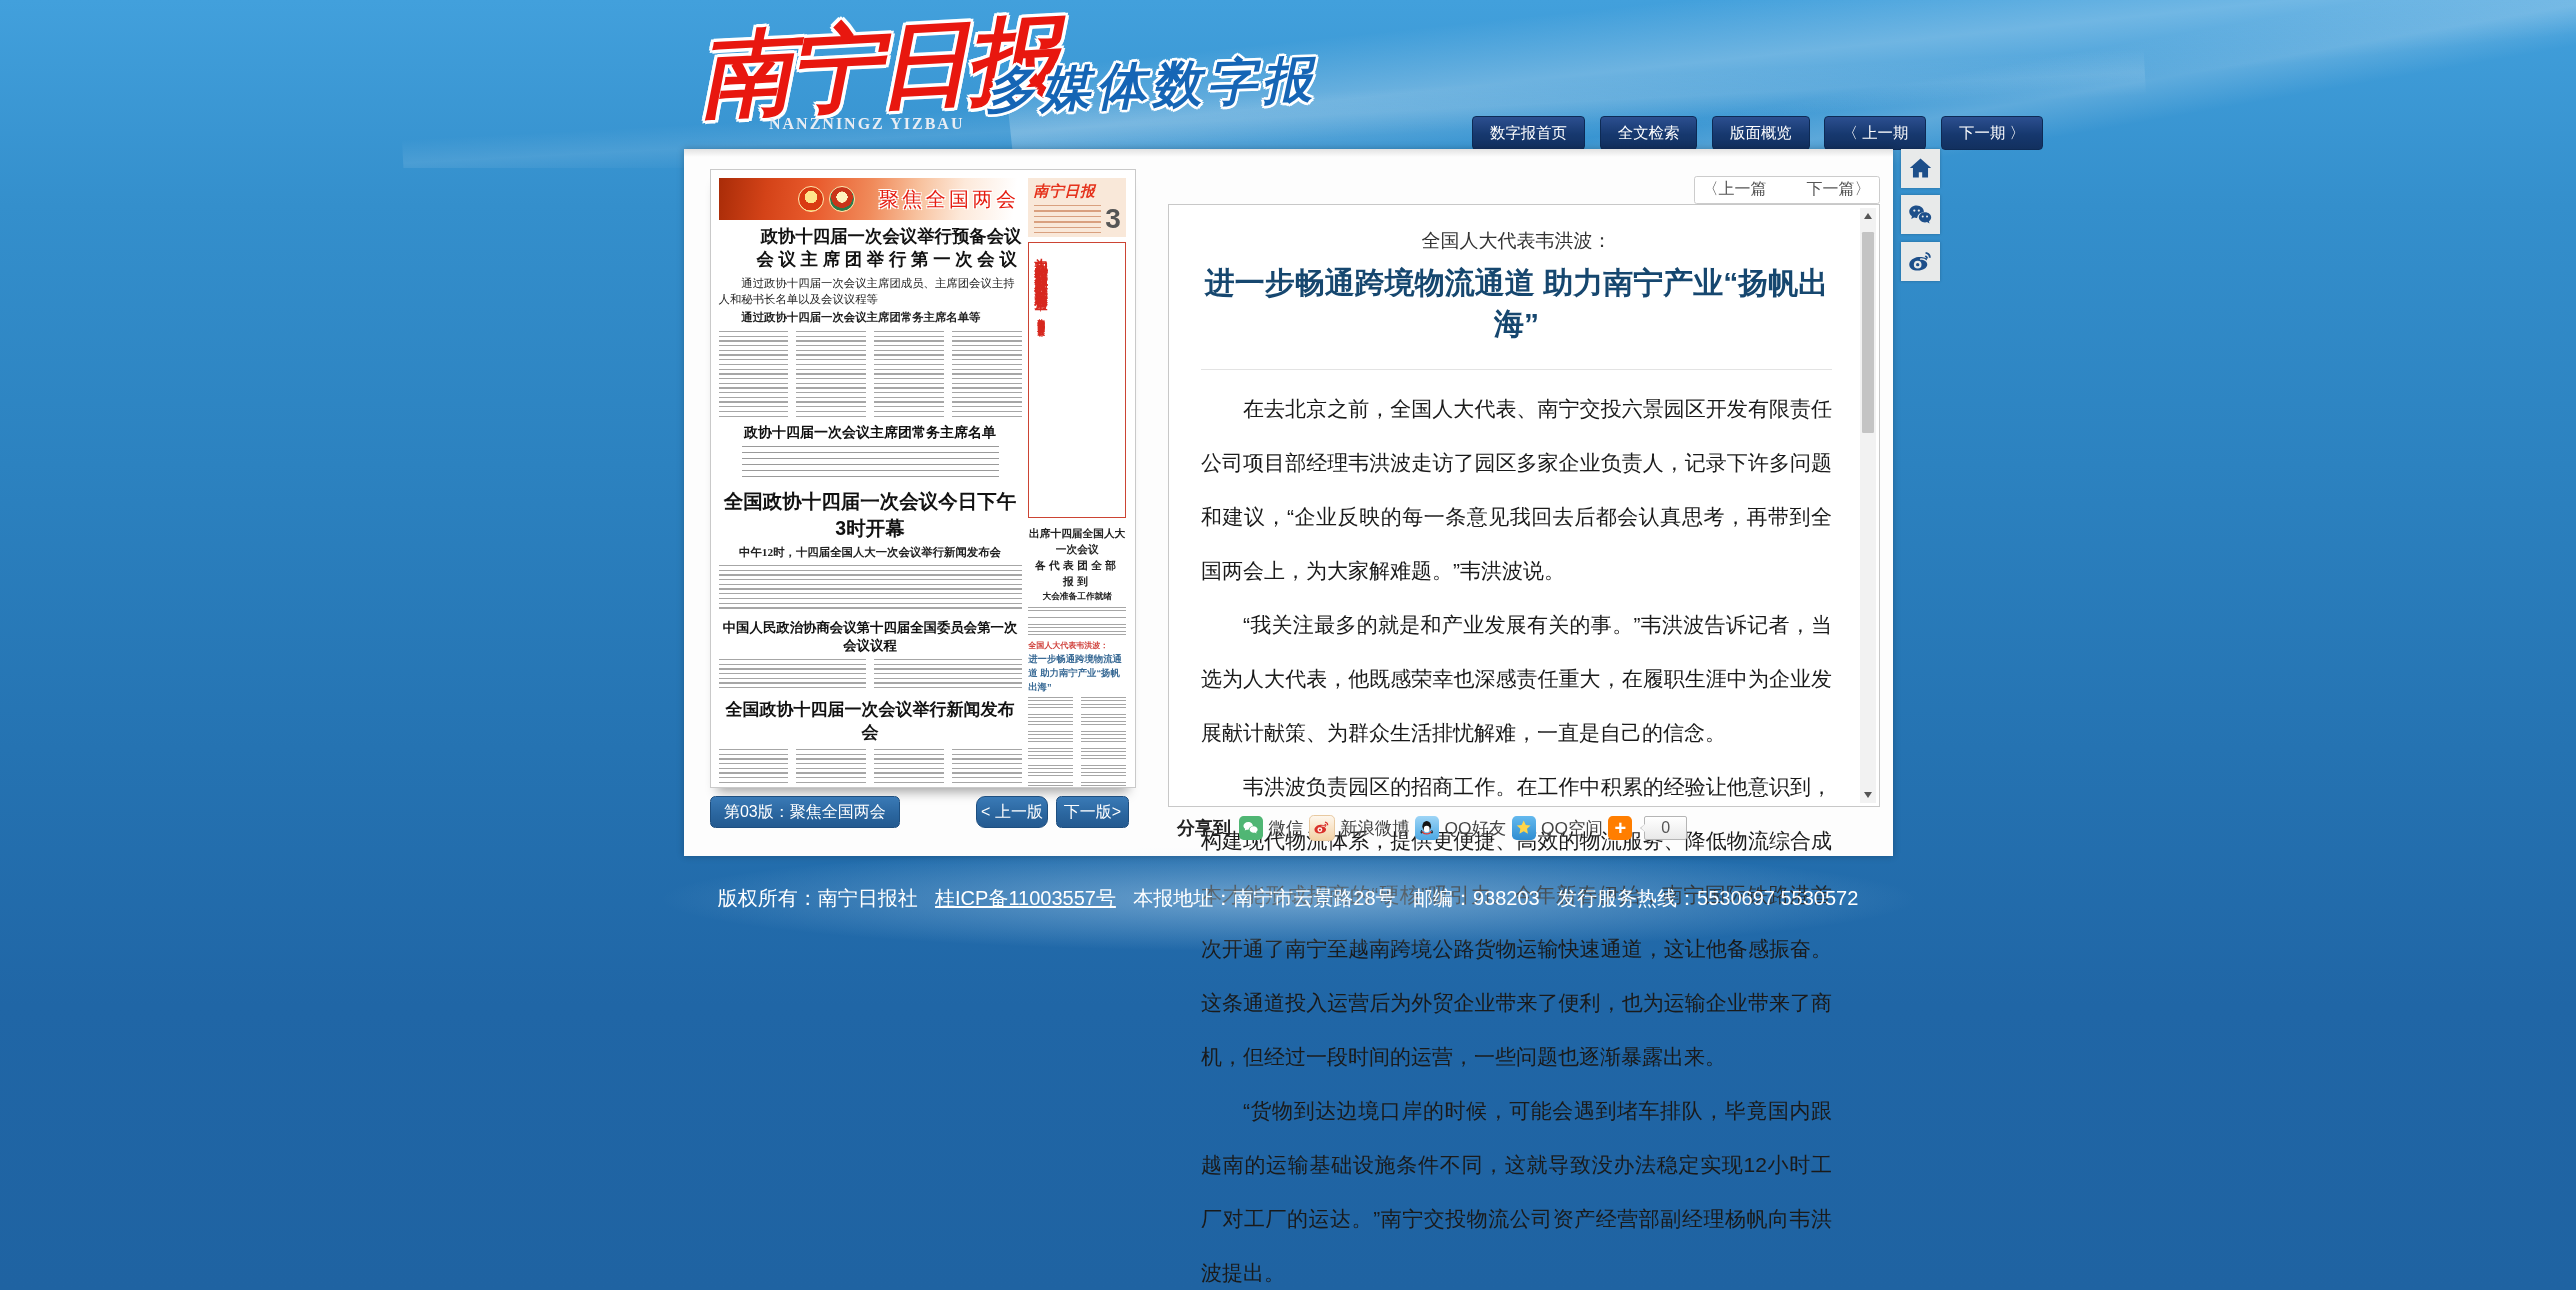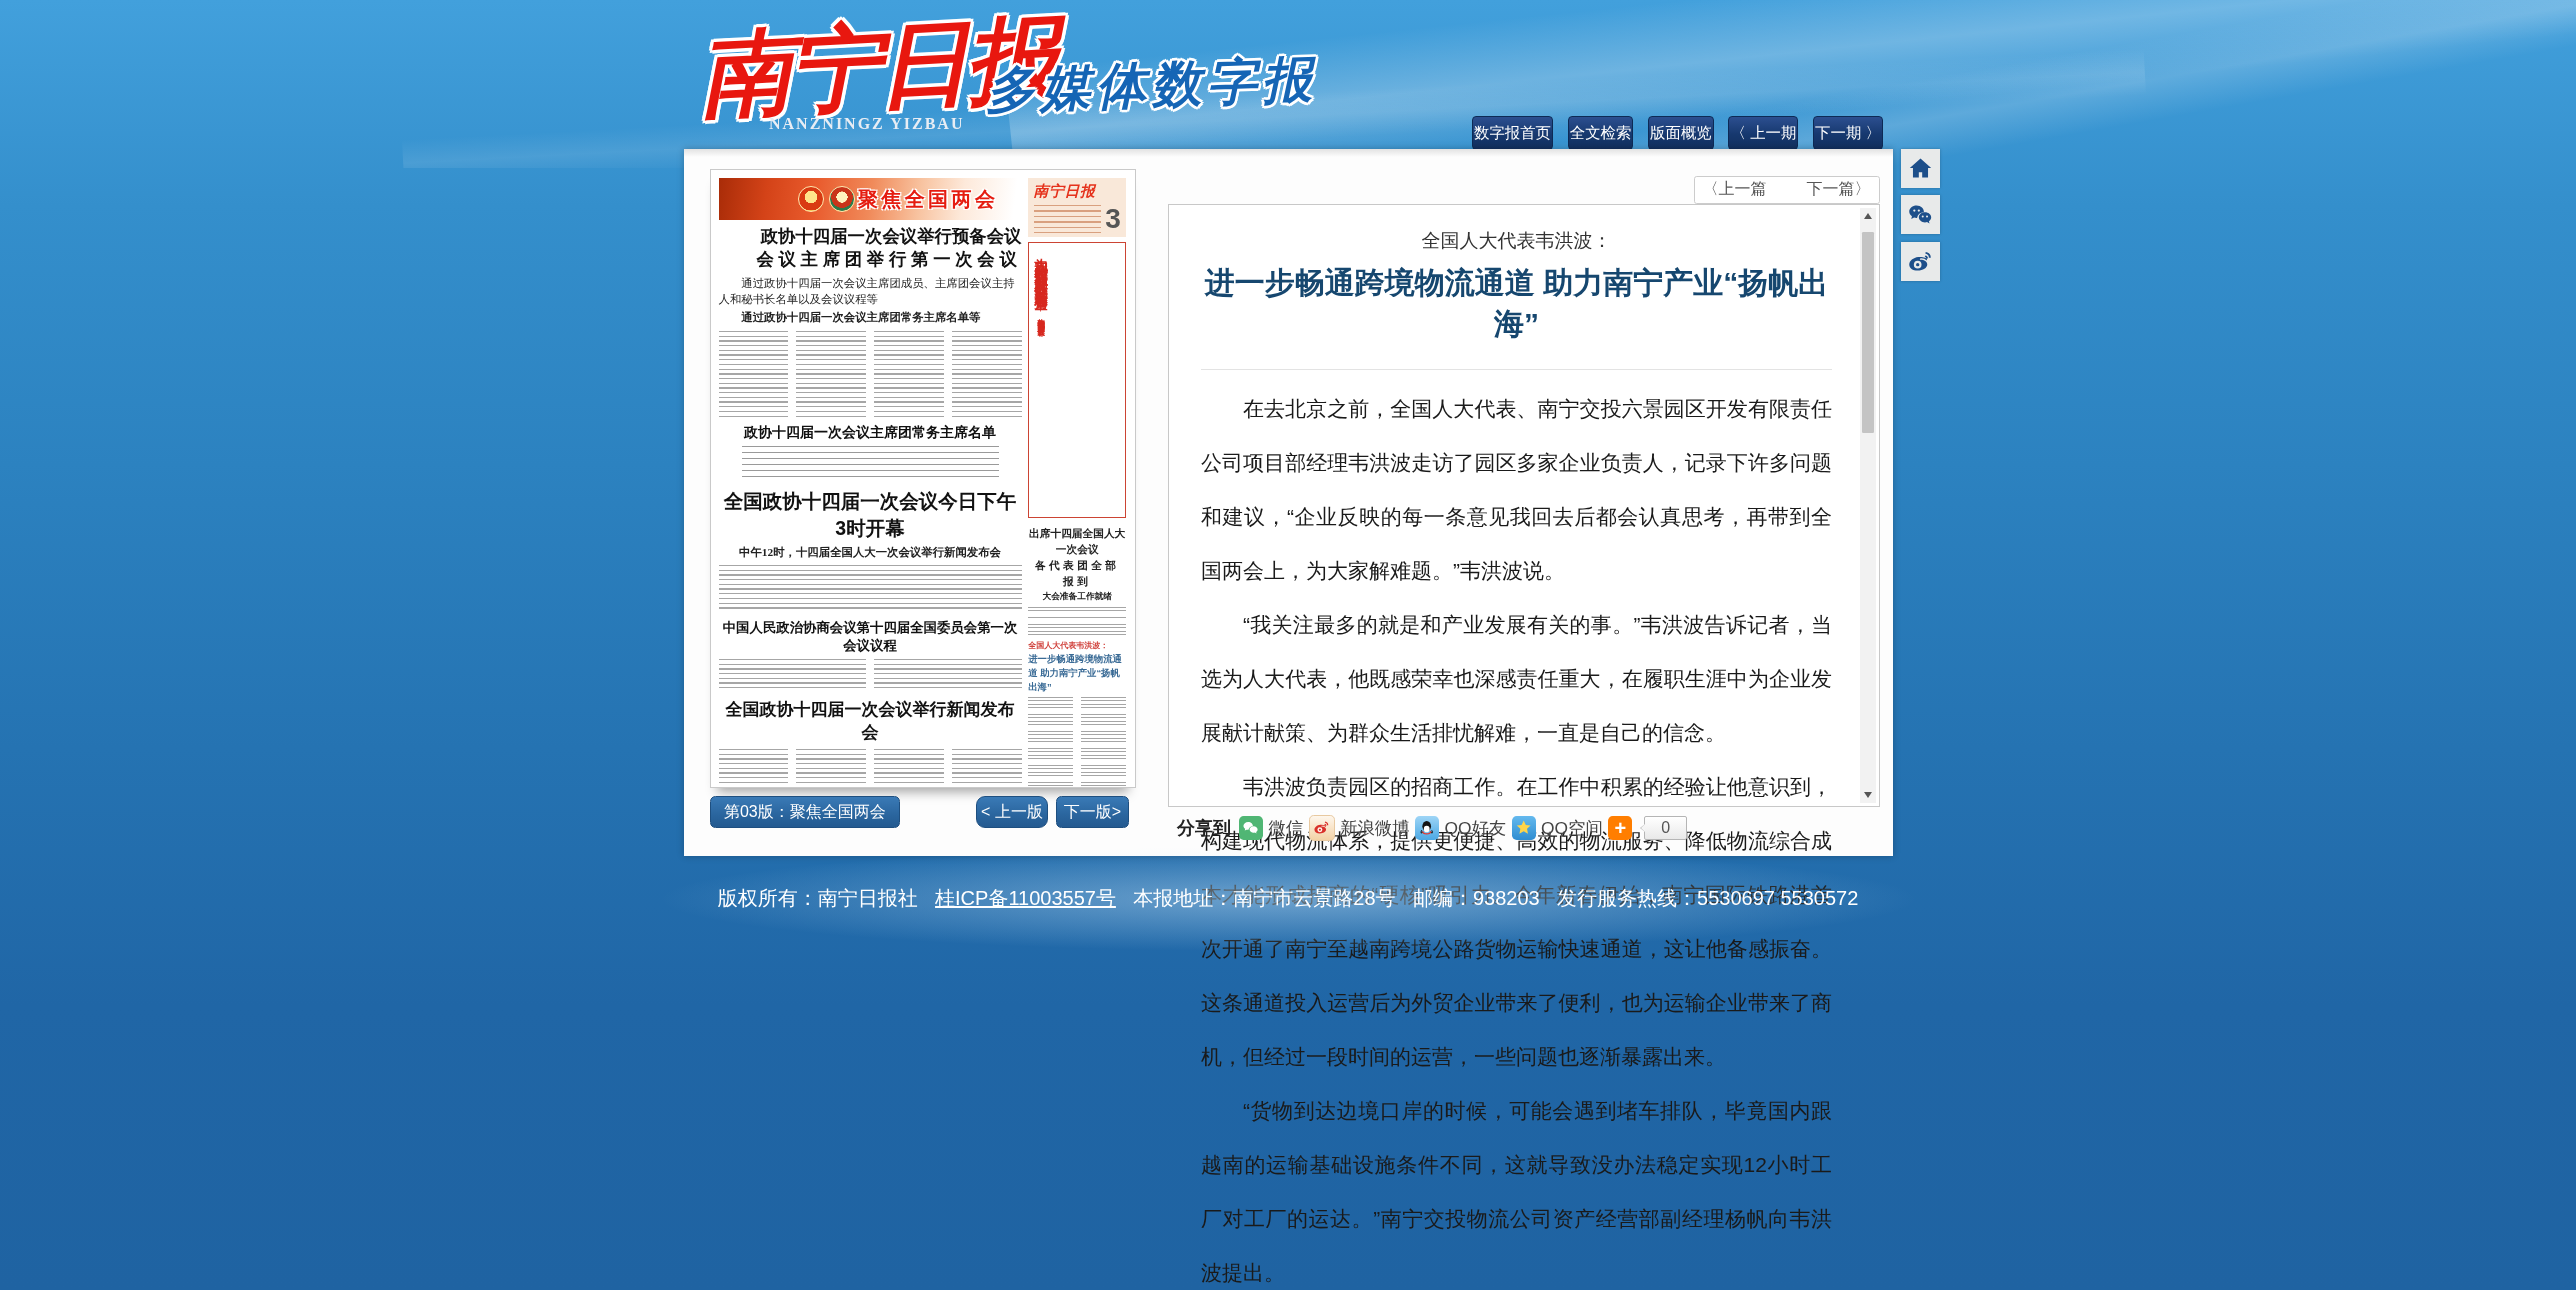--- a/index.html
+++ b/index.html
@@ -23,42 +23,42 @@
   .logo-main{position:absolute;left:699px;top:5.4px;font-size:93px;font-weight:900;font-style:italic;
     color:#e8170f;letter-spacing:-4px;transform:rotate(-3deg);
     text-shadow:-2.7px -2.7px 0 #fff,2.7px -2.7px 0 #fff,-2.7px 2.7px 0 #fff,2.7px 2.7px 0 #fff,0 -3.4px 0 #fff,0 3.4px 0 #fff,-3.4px 0 0 #fff,3.4px 0 0 #fff;}
   .logo-sub{position:absolute;left:985px;top:52px;font-size:50px;font-weight:900;font-style:italic;
     color:#1565b5;letter-spacing:5.4px;transform:rotate(-2deg);
     text-shadow:-2px -2px 0 #fff,2px -2px 0 #fff,-2px 2px 0 #fff,2px 2px 0 #fff,0 -2.7px 0 #fff,0 2.7px 0 #fff,-2.7px 0 0 #fff,2.7px 0 0 #fff;}
   .logo-latin{position:absolute;left:769px;top:115px;font-size:16px;font-weight:bold;
     font-family:"Liberation Serif",serif;color:#e8edf4;letter-spacing:2px;}
   
   .topnav{position:absolute;left:1472px;top:116px;display:flex;gap:14.8px;}
-  .topnav .btn{height:32px;line-height:32px;padding:0 1px;border-radius:4px;cursor:pointer;
+  .topnav .btn{height:32px;line-height:32px;padding:0 17px;border-radius:4px;cursor:pointer;
     background:linear-gradient(180deg,#2c4f90 0%,#16386e 55%,#12305f 100%);
     border:0.7px solid #0d2a55;color:#fff;font-size:15.4px;white-space:nowrap;}
   
   .wrapper{position:absolute;left:684px;top:149px;width:1209px;height:707px;background:#fdfdfd;
     box-shadow:0 0 6.7px rgba(0,0,0,.25);}
   .wrapper::before{content:"";position:absolute;left:0;top:0;right:0;height:8px;
     background:linear-gradient(180deg,#e2e2e2,rgba(255,255,255,0));}
   .glow{position:absolute;left:604px;top:842px;width:1369px;height:114px;pointer-events:none;
     background:radial-gradient(ellipse at center,rgba(200,228,248,.45),rgba(200,228,248,0) 65%);}
   
   .paper{position:absolute;left:25.5px;top:20px;width:424px;height:617px;background:#fff;
     border:0.7px solid #c9c9c9;box-shadow:0 10.7px 10.7px -6.7px rgba(0,0,0,.35);overflow:hidden;cursor:pointer;}
   .paper-inner{display:flex;gap:6.7px;padding:8px;}
   .paper-left{width:303px;}
   .paper-right{width:98px;}
   .pbanner{height:42px;margin-bottom:5.4px;position:relative;display:flex;align-items:center;
     background:linear-gradient(97deg,#a92c08 0%,#d44318 16%,#e95b2d 32%,#f08a5a 50%,#f8c3a0 66%,#fde9da 80%,#ffffff 97%);}
   .emb{width:24px;height:24px;border-radius:50%;border:1.3px solid #ffe9b0;flex:0 0 auto;}
   .emb1{margin-left:79px;background:radial-gradient(circle at 50% 42%,#ffe48a 0 34%,#d93a12 35% 72%,#f3c14d 73% 100%);}
   .emb2{margin-left:5.4px;background:radial-gradient(circle at 50% 42%,#fff3c0 0 30%,#c9341a 31% 58%,#2f7a4a 59% 74%,#f3c14d 75% 100%);}
-  .pbanner-title{margin-left:3px;font-size:20px;font-weight:700;color:#e51c10;letter-spacing:3.4px;white-space:nowrap;
+  .pbanner-title{margin-left:24px;font-size:20px;font-weight:400;color:#e51c10;letter-spacing:3.4px;white-space:nowrap;
     text-shadow:-1.3px -1.3px 0 #fff,1.3px -1.3px 0 #fff,-1.3px 1.3px 0 #fff,1.3px 1.3px 0 #fff;}
   .phead1{font-size:17.4px;font-weight:900;color:#111;text-align:right;line-height:1.3;}
   .phead1 .l2{letter-spacing:4.7px;}
   .psub{font-family:"Liberation Serif",serif;font-weight:normal;font-size:11.4px;color:#222;line-height:1.45;
     text-indent:2em;margin:4px 0 1.3px;}
   .psub2{font-family:"Liberation Serif",serif;font-weight:bold;font-size:11.4px;color:#222;text-indent:2em;margin:2.7px 0 5.4px;}
   .stripes{background:repeating-linear-gradient(180deg,#a6a6a6 0 1.3px,transparent 1.3px 4.7px);}
   .cols{display:flex;gap:8px;}
   .cols i{flex:1;display:block;}
   .sA{height:87px;margin-bottom:6.7px;}

